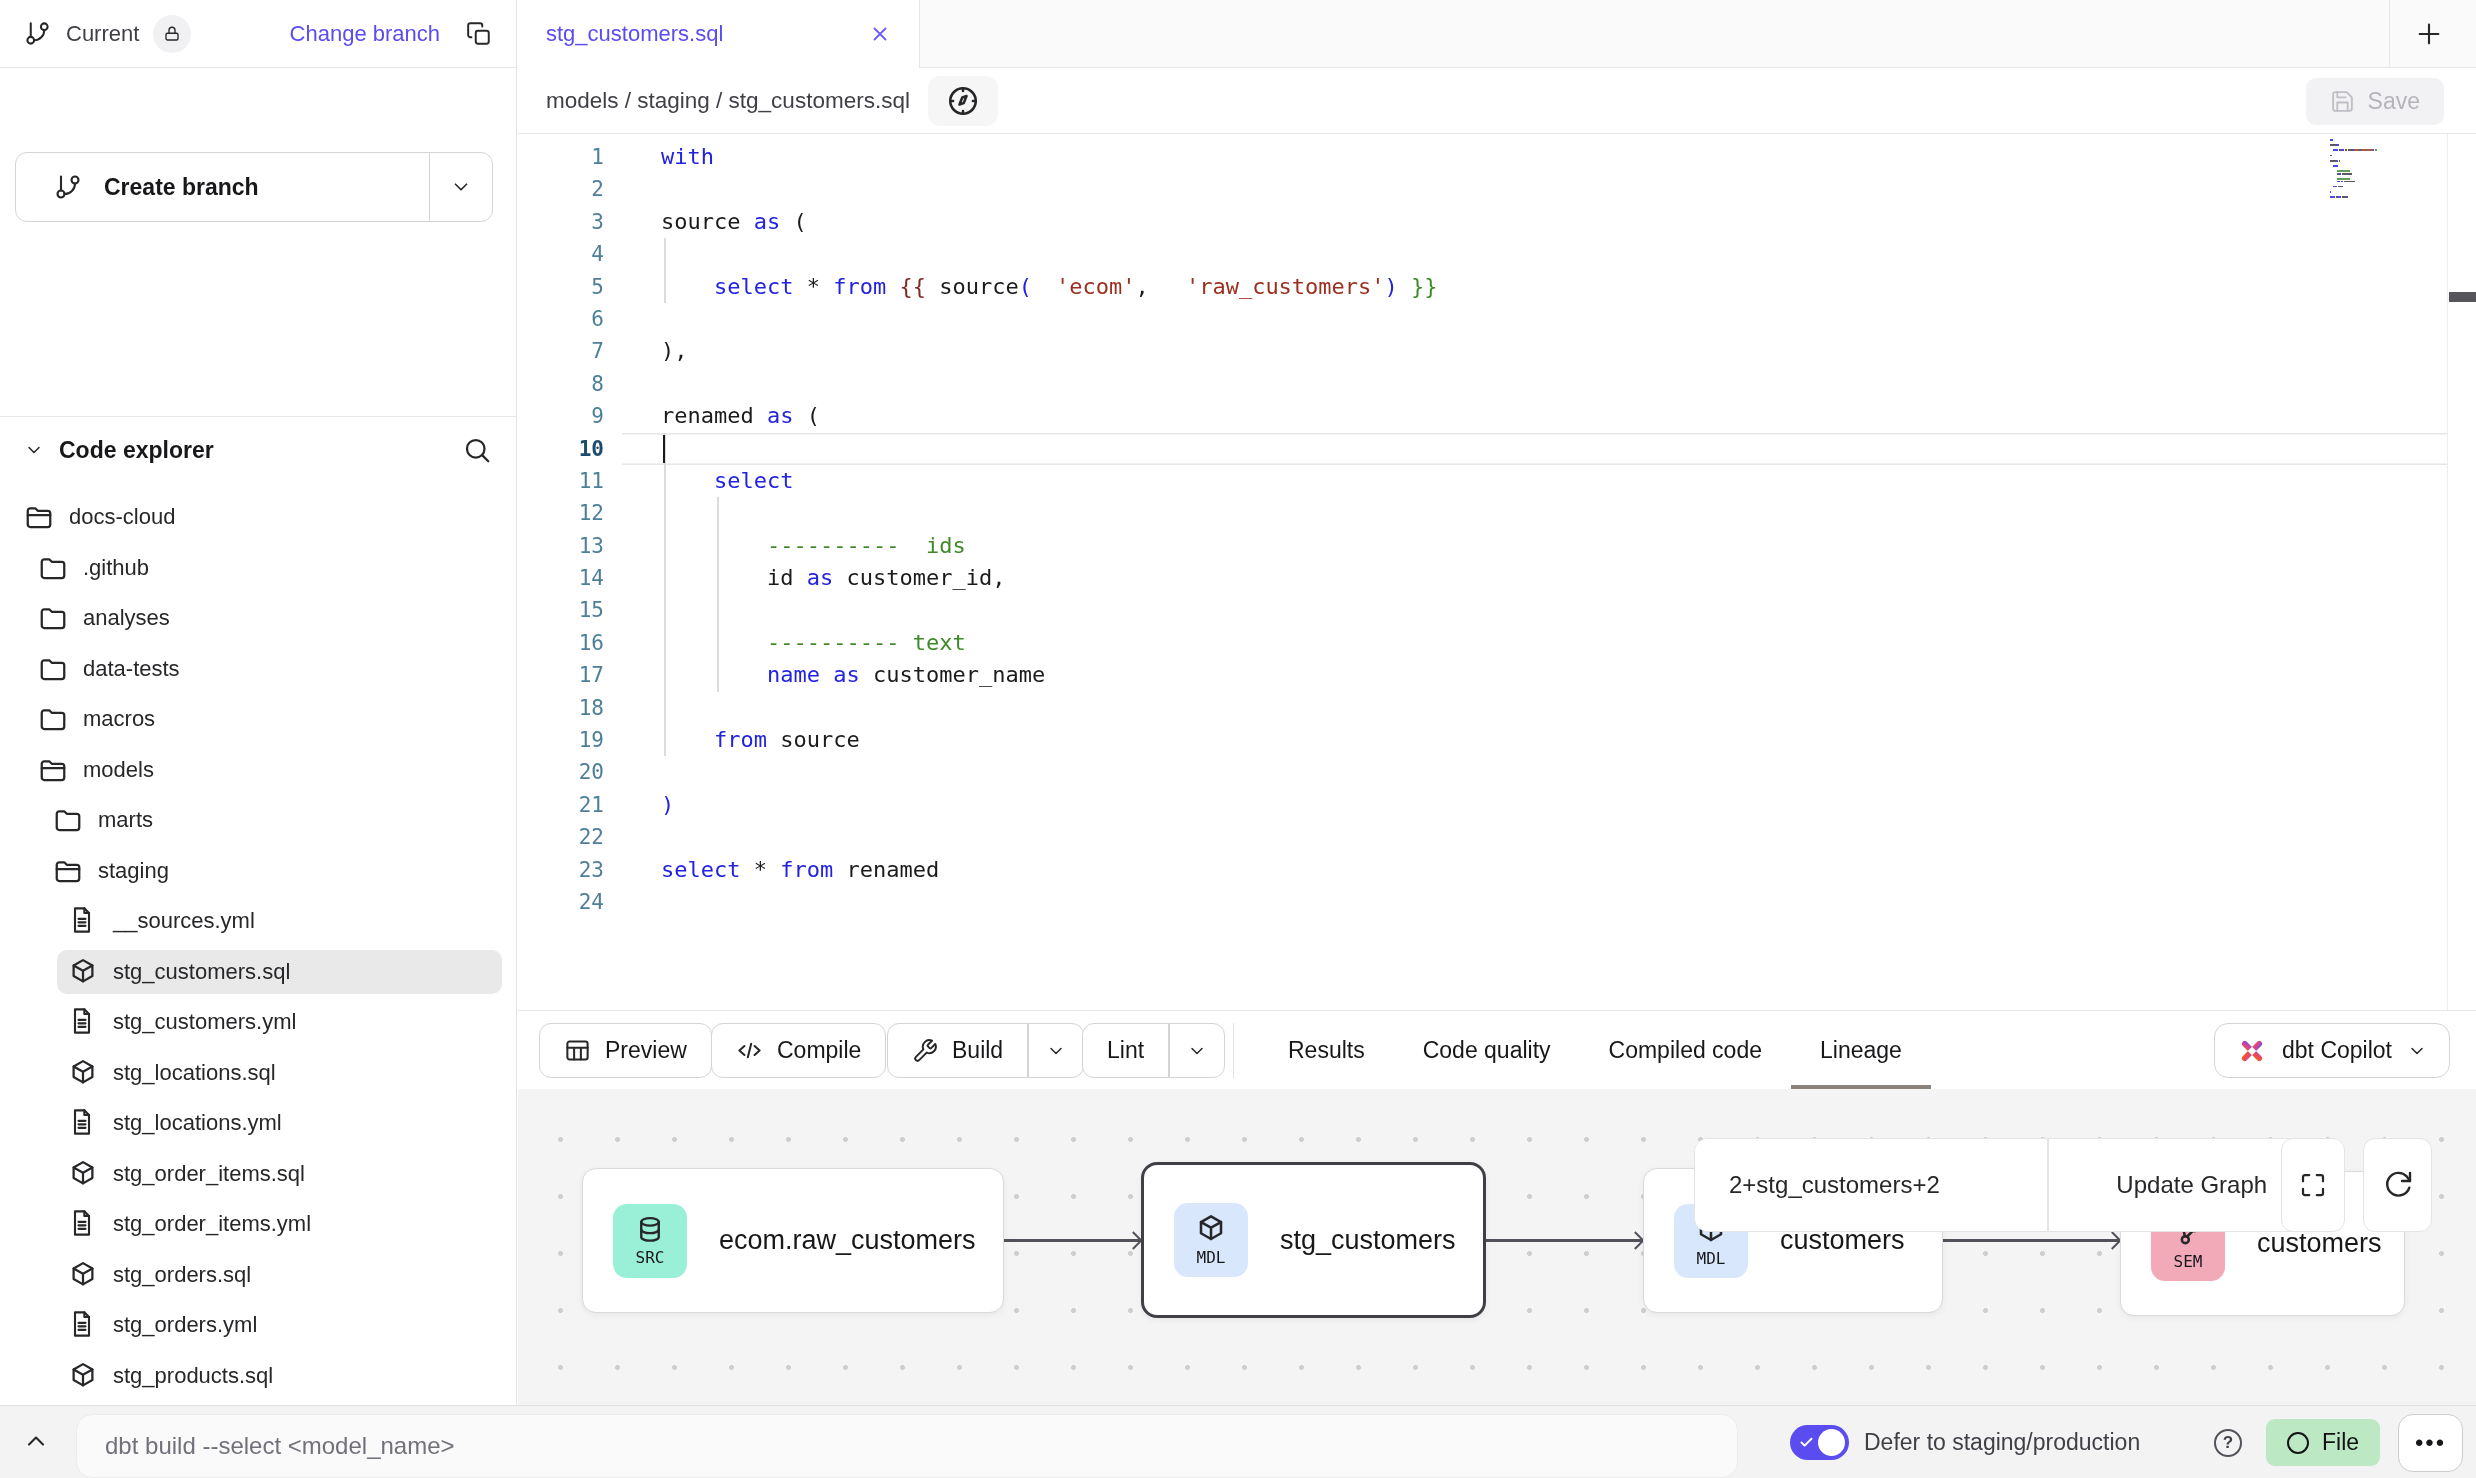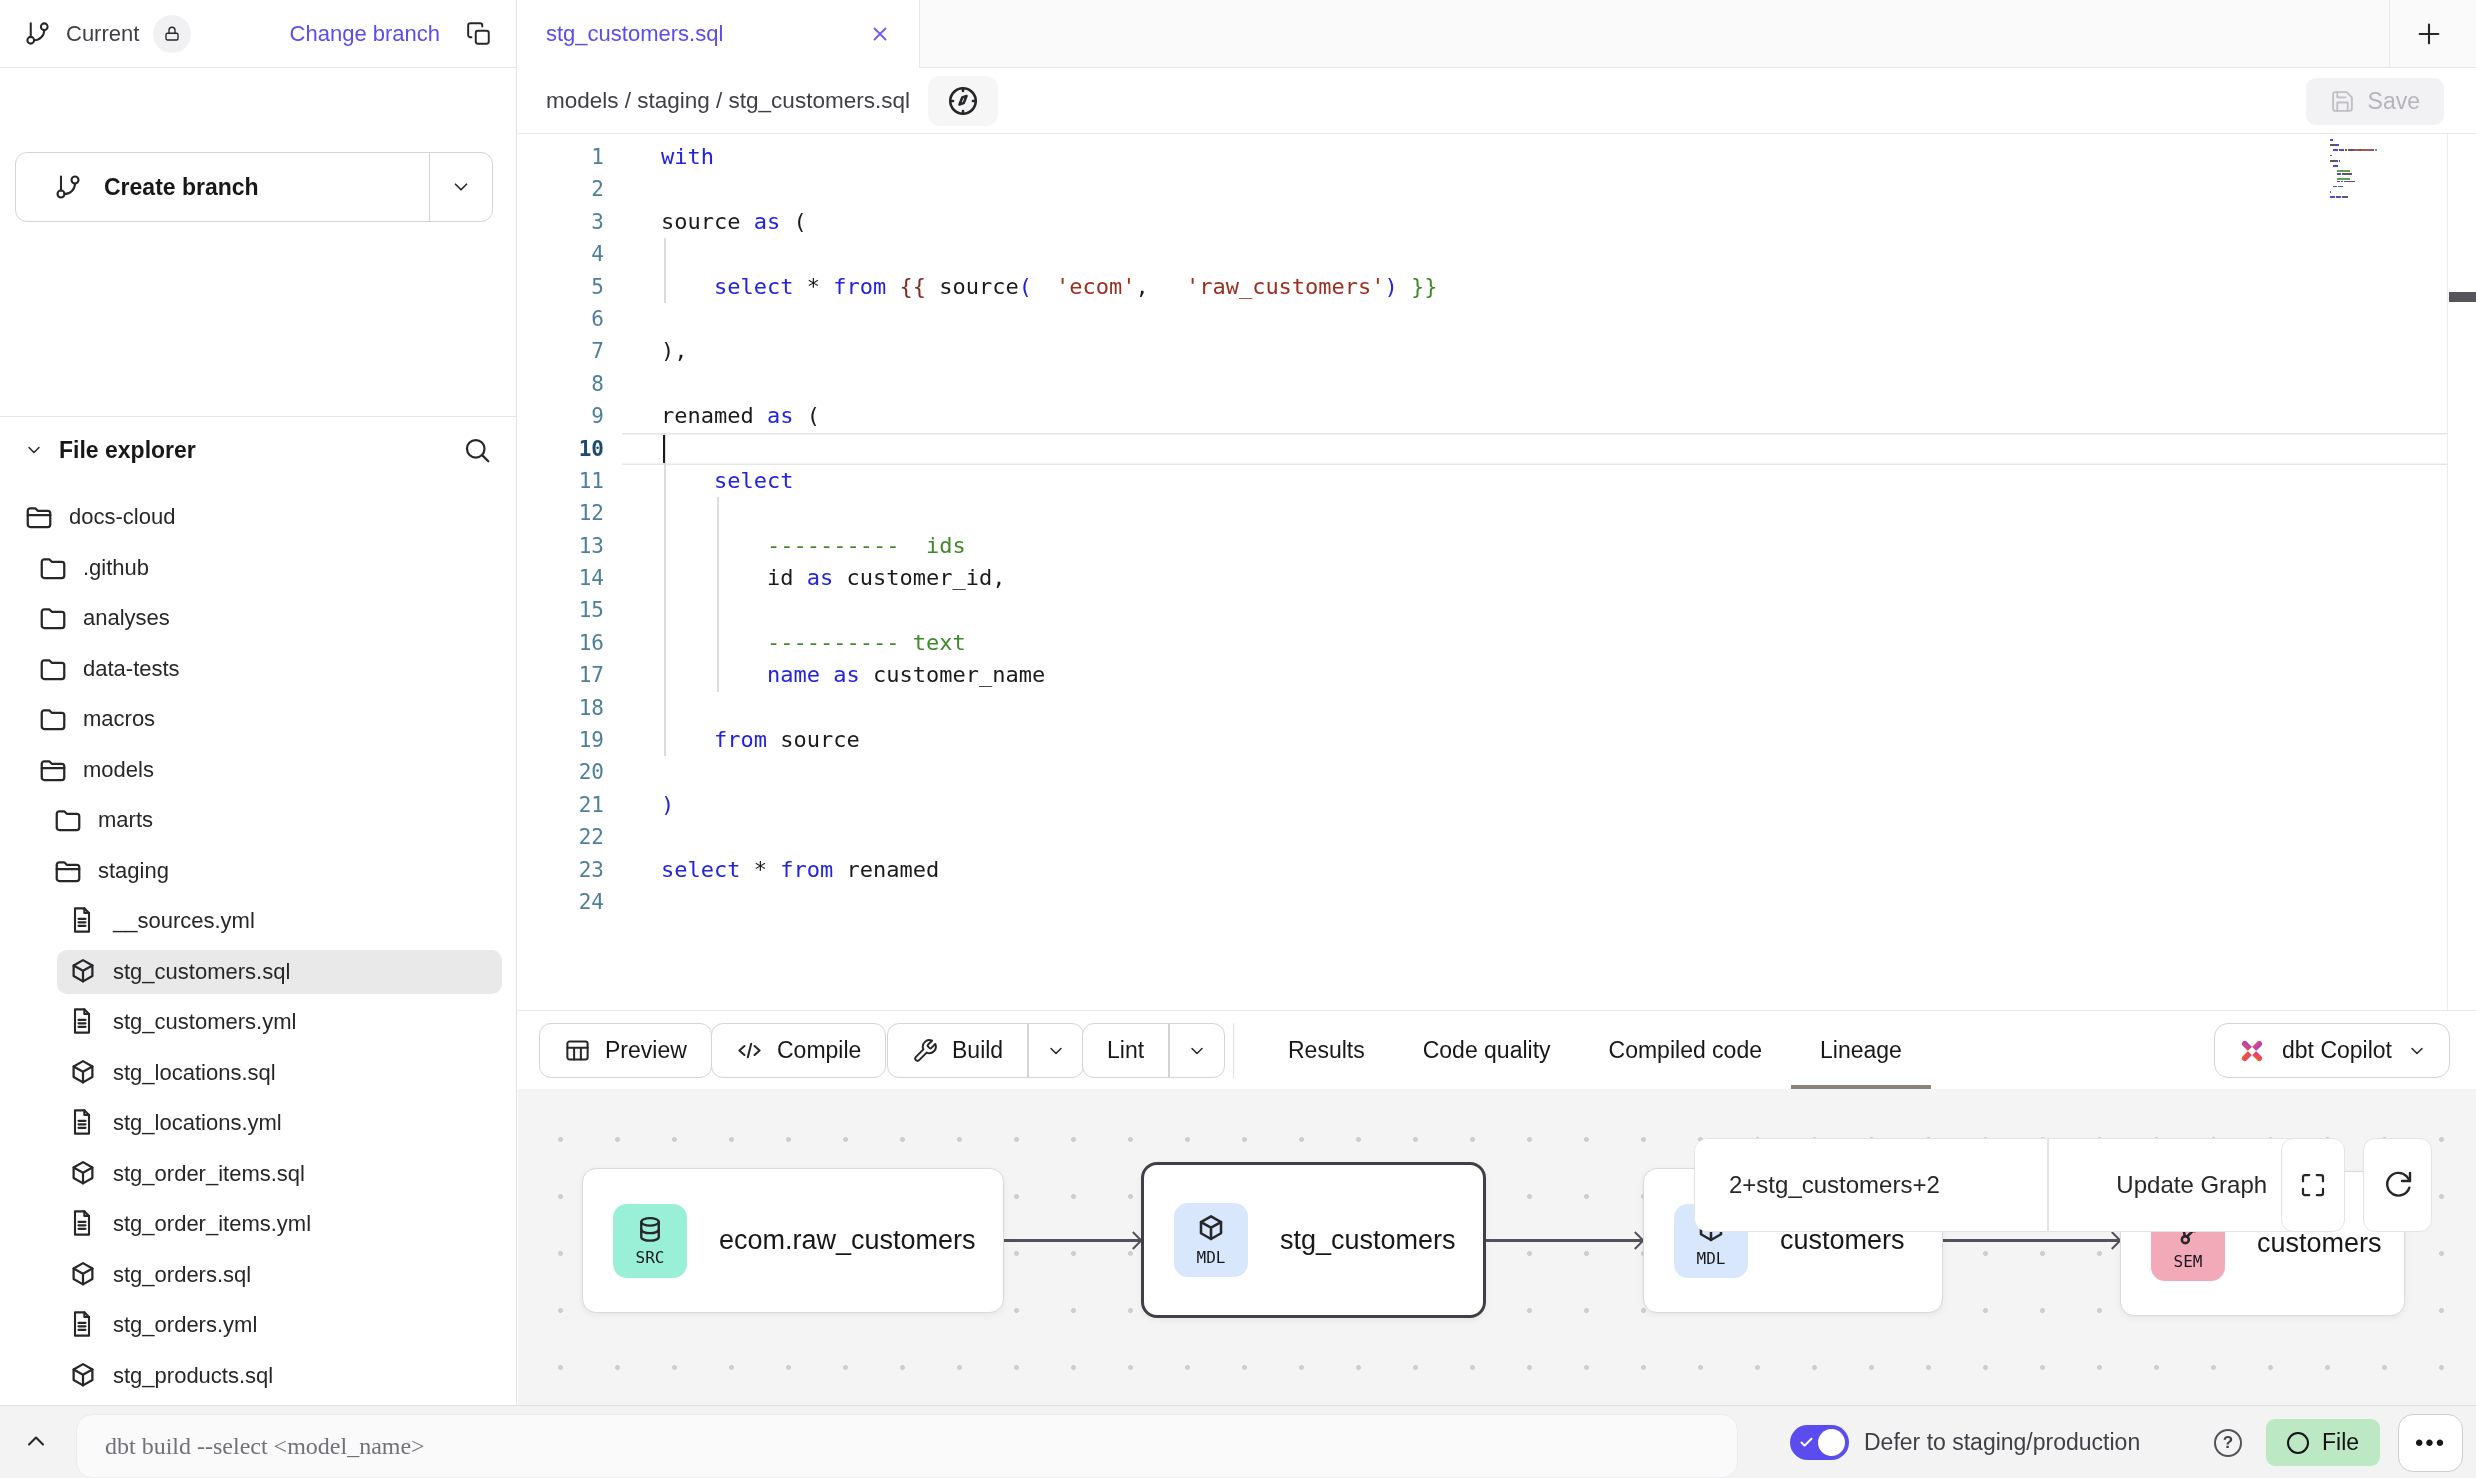--- a/index.html
+++ b/index.html
@@ -32,21 +32,21 @@
   #tree { position:absolute; top:492px; left:0; right:0; }
   .tree-row { height:50.5px; display:flex; align-items:center; position:relative; }
   .tree-row > * { position:relative; }
   .sel-bg { position:absolute !important; left:57px; right:14px; top:3px; bottom:3px; background:#e9e9ea; border-radius:10px; }
   .tree-icon { width:30px; height:30px; flex:none; }
   .tree-label { margin-left:15px; font-size:22px; color:#27272a; white-space:nowrap; }
 
   
   #statusbar { position:absolute; left:0; bottom:0; width:2476px; height:73px; background:#f3f3f4; border-top:1px solid #e0e0e3; }
   .collapse-btn { position:absolute; left:22px; top:21px; }
-  .cmd-input { position:absolute; left:76px; top:8px; width:1662px; height:64px; background:#fafafb; border:1px solid #ececee; border-radius:16px; padding-left:28px; font-size:24px; color:#6d28d9; font-family:Liberation Serif, serif; outline:none; }
+  .cmd-input { position:absolute; left:76px; top:8px; width:1662px; height:64px; background:#fafafb; border:1px solid #ececee; border-radius:16px; padding-left:28px; font-size:24px; color:#6d28d9; font-family:Liberation Sans, sans-serif; outline:none; }
   .cmd-input::placeholder { color:#71717a; opacity:1; }
   .toggle { position:absolute; left:1790px; top:19px; width:59px; height:35px; border-radius:18px; background:var(--accent,#5b4cf0); }
   .toggle .knob { position:absolute; right:4px; top:4px; width:27px; height:27px; border-radius:50%; background:#fff; }
   .toggle .tick { position:absolute; left:9px; top:10px; }
   .defer-label { position:absolute; left:1864px; top:0; height:73px; display:flex; align-items:center; font-size:23px; color:#3f3f46; }
   .help-icon { position:absolute; left:2214px; top:23px; width:28px; height:28px; border:2px solid #52525b; border-radius:50%; display:flex; align-items:center; justify-content:center; font-size:17px; color:#3f3f46; font-weight:600; }
   .ready-pill { position:absolute; left:2266px; top:13px; height:47px; border-radius:9px; background:#bce9c3; display:flex; align-items:center; gap:13px; padding:0 21px; }
   .ready-pill .ring { width:22px; height:22px; border:2.5px solid #141417; border-radius:50%; }
   .ready-pill .ready-txt { font-size:23px; font-weight:500; color:#121214; }
   .more-btn { position:absolute; left:2398px; top:8px; width:65px; height:58px; background:#fff; border:1.5px solid #cdcdd2; border-radius:15px; display:flex; align-items:center; justify-content:center; font-size:24px; letter-spacing:2px; color:#18181b; }
@@ -171,21 +171,21 @@
           </svg>
       </div>
     </div>
 
     <div class="fe-header">
       <span>
         <svg class="ic" width="20" height="20" viewBox="0 0 24 24">
             <polyline points="6 9 12 15 18 9"></polyline>
           </svg>
       </span>
-      <span class="sect-title">File explorer</span>
+      <span class="sect-title">Code explorer</span>
       <span class="spacer"></span>
       <span>
         <svg class="ic" width="30" height="30" viewBox="0 0 24 24">
             <circle cx="11" cy="11" r="7"></circle>
             <line x1="16.5" y1="16.5" x2="21" y2="21"></line>
           </svg>
       </span>
     </div>
 
     <div id="tree">

